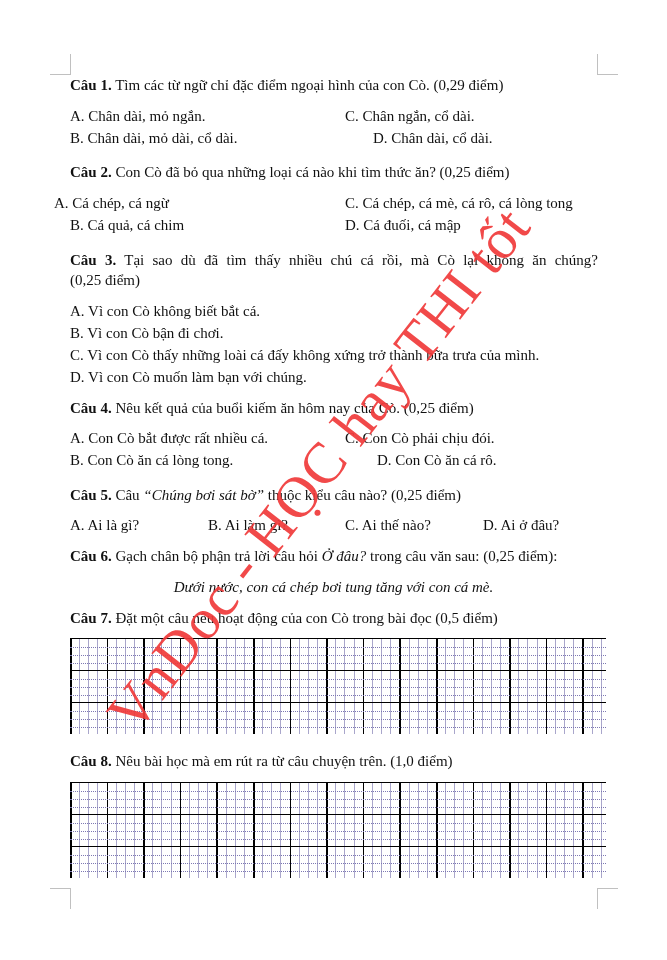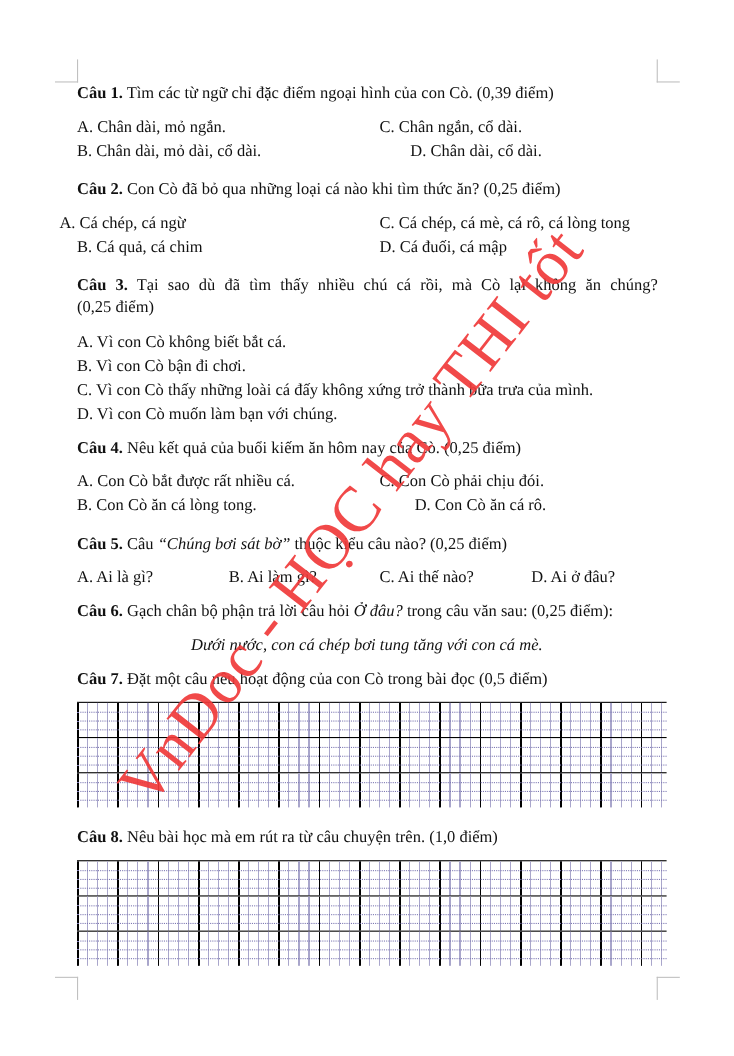--- a/index.html
+++ b/index.html
@@ -34,21 +34,21 @@
 </style>
 </head>
 <body>
 
 <div class="corner c-tl"></div>
 <div class="corner c-tr"></div>
 <div class="corner c-bl"></div>
 <div class="corner c-br"></div>
 
 <div class="line q" style="left:70px;top:76px;">
-  <b>Câu 1.</b><span> Tìm các từ ngữ chỉ đặc điểm ngoại hình của con Cò. (0,39 điểm)</span>
+  <b>Câu 1.</b><span> Tìm các từ ngữ chỉ đặc điểm ngoại hình của con Cò. (0,29 điểm)</span>
 </div>
 <div class="opt" style="left:70px;top:107px;">A. Chân dài, mỏ ngắn.</div>
 <div class="opt" style="left:345px;top:107px;">C. Chân ngắn, cổ dài.</div>
 <div class="opt" style="left:70px;top:129px;">B. Chân dài, mỏ dài, cổ dài.</div>
 <div class="opt" style="left:345px;top:129px;margin-left:28px;">D. Chân dài, cổ dài.</div>
 
 <div class="line q" style="left:70px;top:163px;font-family:Liberation Serif, serif;">
   <b>Câu 2.</b><span> Con Cò đã bỏ qua những loại cá nào khi tìm thức ăn? (0,25 điểm)</span>
 </div>
 <div class="opt" style="left:54px;top:194px;">A. Cá chép, cá ngừ</div>

